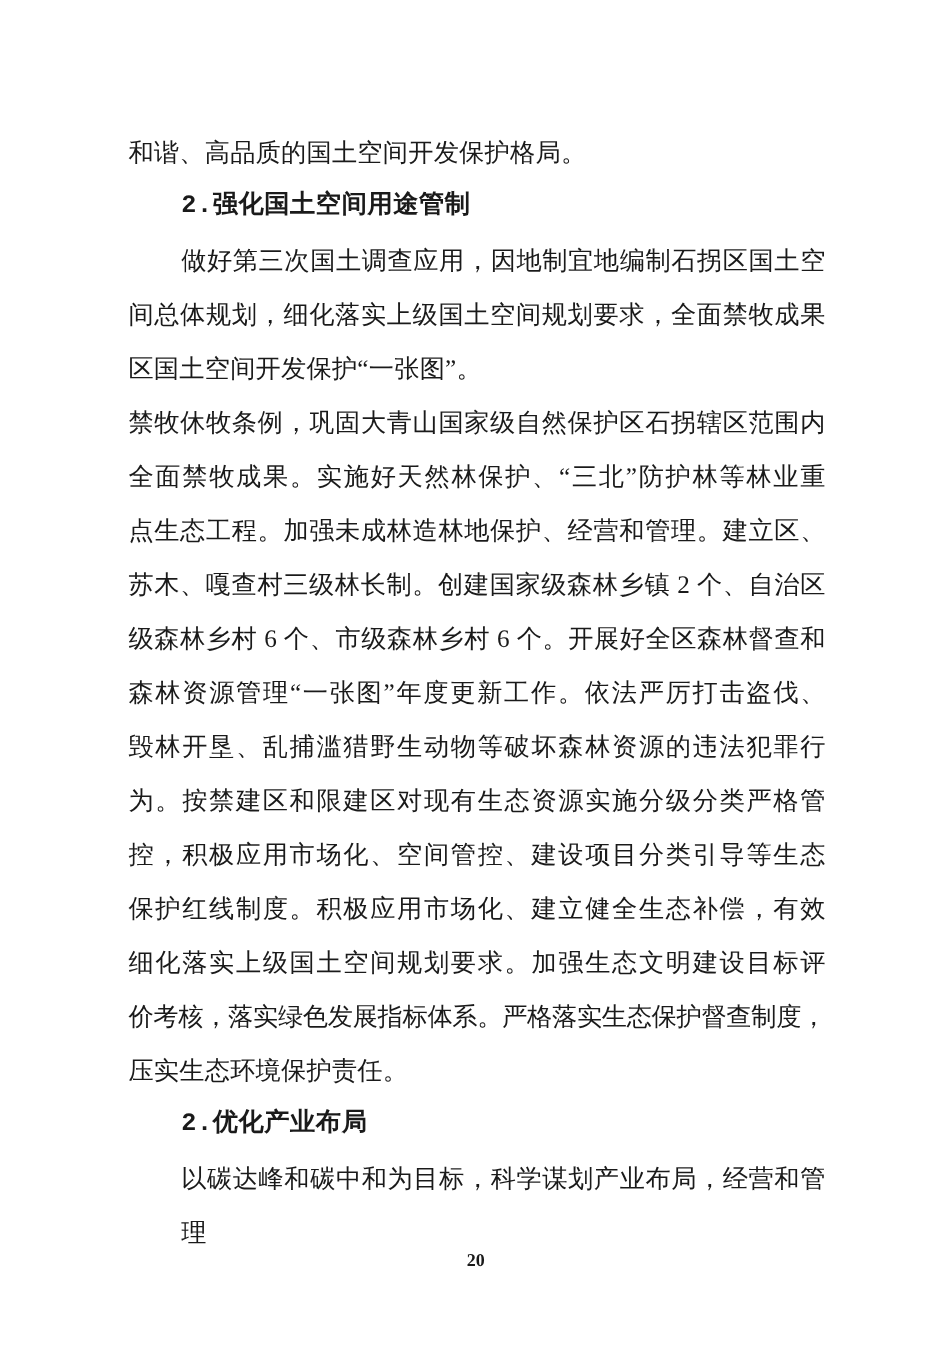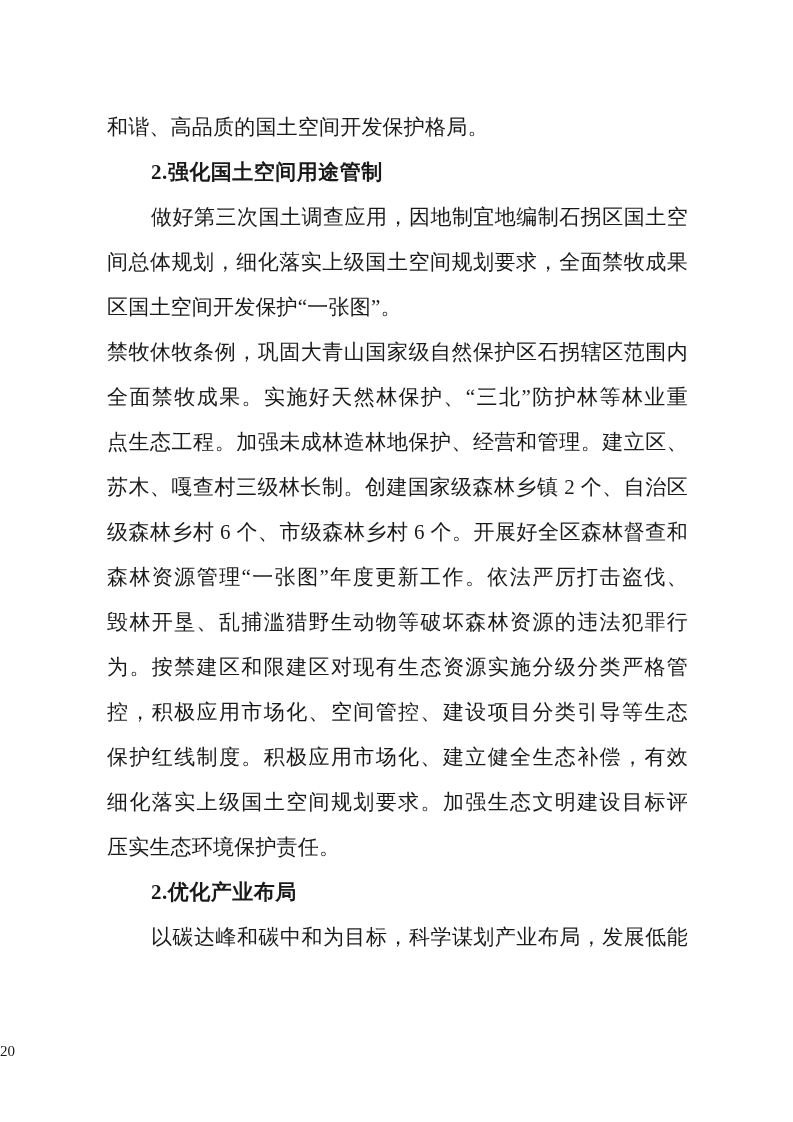--- a/index.html
+++ b/index.html
@@ -36,31 +36,33 @@
   .line.indent {
     padding-left: 44px;
   }
   .line.tight {
     letter-spacing: -0.6px;
   }
   .line.heading {
     font-weight: bold;
     padding-left: 44px;
     letter-spacing: 0.5px;
+    font-family: Liberation Mono, monospace;
   }
   .page-number {
     position: absolute;
     top: 1030px;
     left: 0;
     width: 100%;
-    text-align: left;
+    text-align: center;
     font-size: 15px;
     line-height: 18px;
     color: #1a1a1a;
     font-family: "Liberation Serif", serif;
+    font-weight: bold;
   }
 </style>
 </head>
 <body>
 
 <div class="page">
   <div class="doc-body">
       <div class="line">和谐、高品质的国土空间开发保护格局。</div>
       <div class="line heading">2.强化国土空间用途管制</div>
       <div class="line fill indent">做好第三次国土调查应用，因地制宜地编制石拐区国土空</div>
@@ -70,18 +72,19 @@
       <div class="line fill">全面禁牧成果。实施好天然林保护、“三北”防护林等林业重</div>
       <div class="line fill">点生态工程。加强未成林造林地保护、经营和管理。建立区、</div>
       <div class="line fill">苏木、嘎查村三级林长制。创建国家级森林乡镇 2 个、自治区</div>
       <div class="line fill">级森林乡村 6 个、市级森林乡村 6 个。开展好全区森林督查和</div>
       <div class="line fill">森林资源管理“一张图”年度更新工作。依法严厉打击盗伐、</div>
       <div class="line fill">毁林开垦、乱捕滥猎野生动物等破坏森林资源的违法犯罪行</div>
       <div class="line fill">为。按禁建区和限建区对现有生态资源实施分级分类严格管</div>
       <div class="line fill">控，积极应用市场化、空间管控、建设项目分类引导等生态</div>
       <div class="line fill">保护红线制度。积极应用市场化、建立健全生态补偿，有效</div>
       <div class="line fill">细化落实上级国土空间规划要求。加强生态文明建设目标评</div>
+      <div class="line fill tight">价考核，落实绿色发展指标体系。严格落实生态保护督查制度，</div>
       <div class="line">压实生态环境保护责任。</div>
       <div class="line heading">2.优化产业布局</div>
-      <div class="line fill indent">以碳达峰和碳中和为目标，科学谋划产业布局，发展低能</div>
+      <div class="line fill indent">以碳达峰和碳中和为目标，科学谋划产业布局，经营和管理</div>
     </div>
   <div class="page-number">20</div>
 </div>
 
 </body></html>

